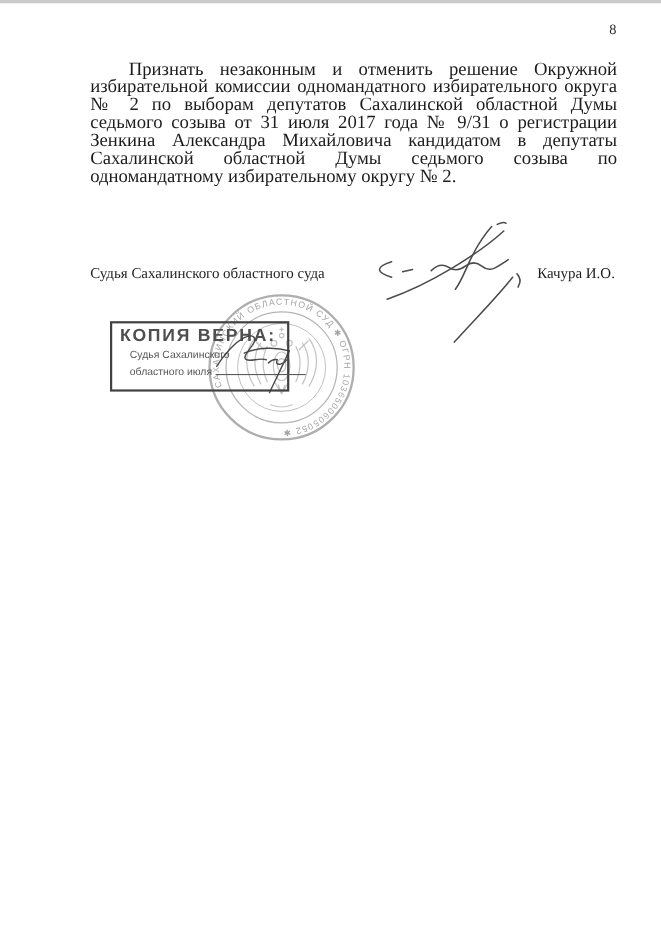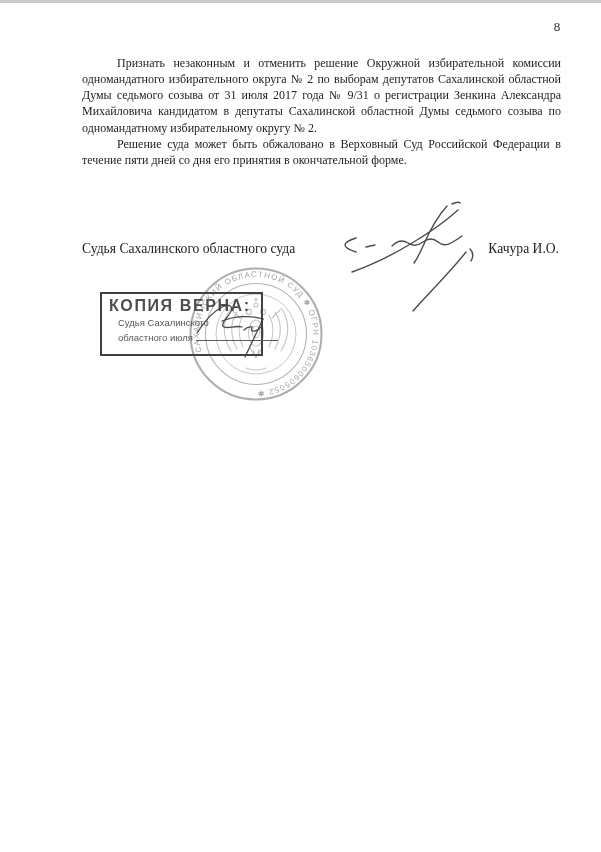--- a/index.html
+++ b/index.html
@@ -4,21 +4,21 @@
 <style>
   html,body{margin:0;padding:0;}
   body{
     width:601px;height:852px;position:relative;background:#ffffff;overflow:hidden;
     font-family:"Liberation Serif", serif;color:#1d1d1d;
   }
   .scan-strip{position:absolute;left:0;top:0;width:601px;height:3px;background:#cbcbcb;}
   .page-number{position:absolute;left:545px;top:19px;width:24px;text-align:center;
     font-size:13px;color:#2a2a2a;}
   .doc-text{position:absolute;left:82px;top:55px;width:479px;
-    font-size:12px;line-height:16.15px;text-align:justify;}
+    font-size:17px;line-height:16.15px;text-align:justify;}
   .doc-text p{margin:0;text-indent:35px;}
   .sign-row{position:absolute;left:82px;top:241px;width:479px;display:flex;
     justify-content:space-between;font-size:13.6px;}
   .sign-row .name{padding-right:2px;}
   .stamp{position:absolute;left:100px;top:292px;width:163px;height:64px;
     border:2px solid #414141;box-sizing:border-box;background:transparent;z-index:3;}
   .stamp-title{font-family:"Liberation Sans", sans-serif;font-weight:bold;
     font-size:16px;letter-spacing:1.6px;color:#4e4e4e;margin:3px 0 1px 7px;white-space:nowrap;}
   .stamp-line{font-family:"Liberation Sans", sans-serif;font-size:9.5px;color:#575757;
     margin-left:16px;line-height:1.55;white-space:nowrap;}
@@ -32,21 +32,20 @@
 </style>
 </head>
 <body>
 
 <div class="scan-strip"></div>
 
 <div class="page-number">8</div>
 
 <div class="doc-text">
   <p>Признать незаконным и отменить решение Окружной избирательной комиссии одномандатного избирательного округа № 2 по выборам депутатов Сахалинской областной Думы седьмого созыва от 31 июля 2017 года № 9/31 о регистрации Зенкина Александра Михайловича кандидатом в депутаты Сахалинской областной Думы седьмого созыва по одномандатному избирательному округу № 2.</p>
-  <p>Решение суда может быть обжаловано в Верховный Суд Российской Федерации в течение пяти дней со дня его принятия в окончательной форме.</p>
 </div>
 
 <div class="sign-row">
   <span class="label">Судья Сахалинского областного суда</span>
   <span class="name">Качура И.О.</span>
 </div>
 
 <svg id="seal-layer" class="layer" width="601" height="852" viewBox="0 0 601 852">
   <g opacity="0.8">
     <circle cx="256" cy="334" r="65.5" fill="none" stroke="#9a9a9a" stroke-width="2.1"></circle>

